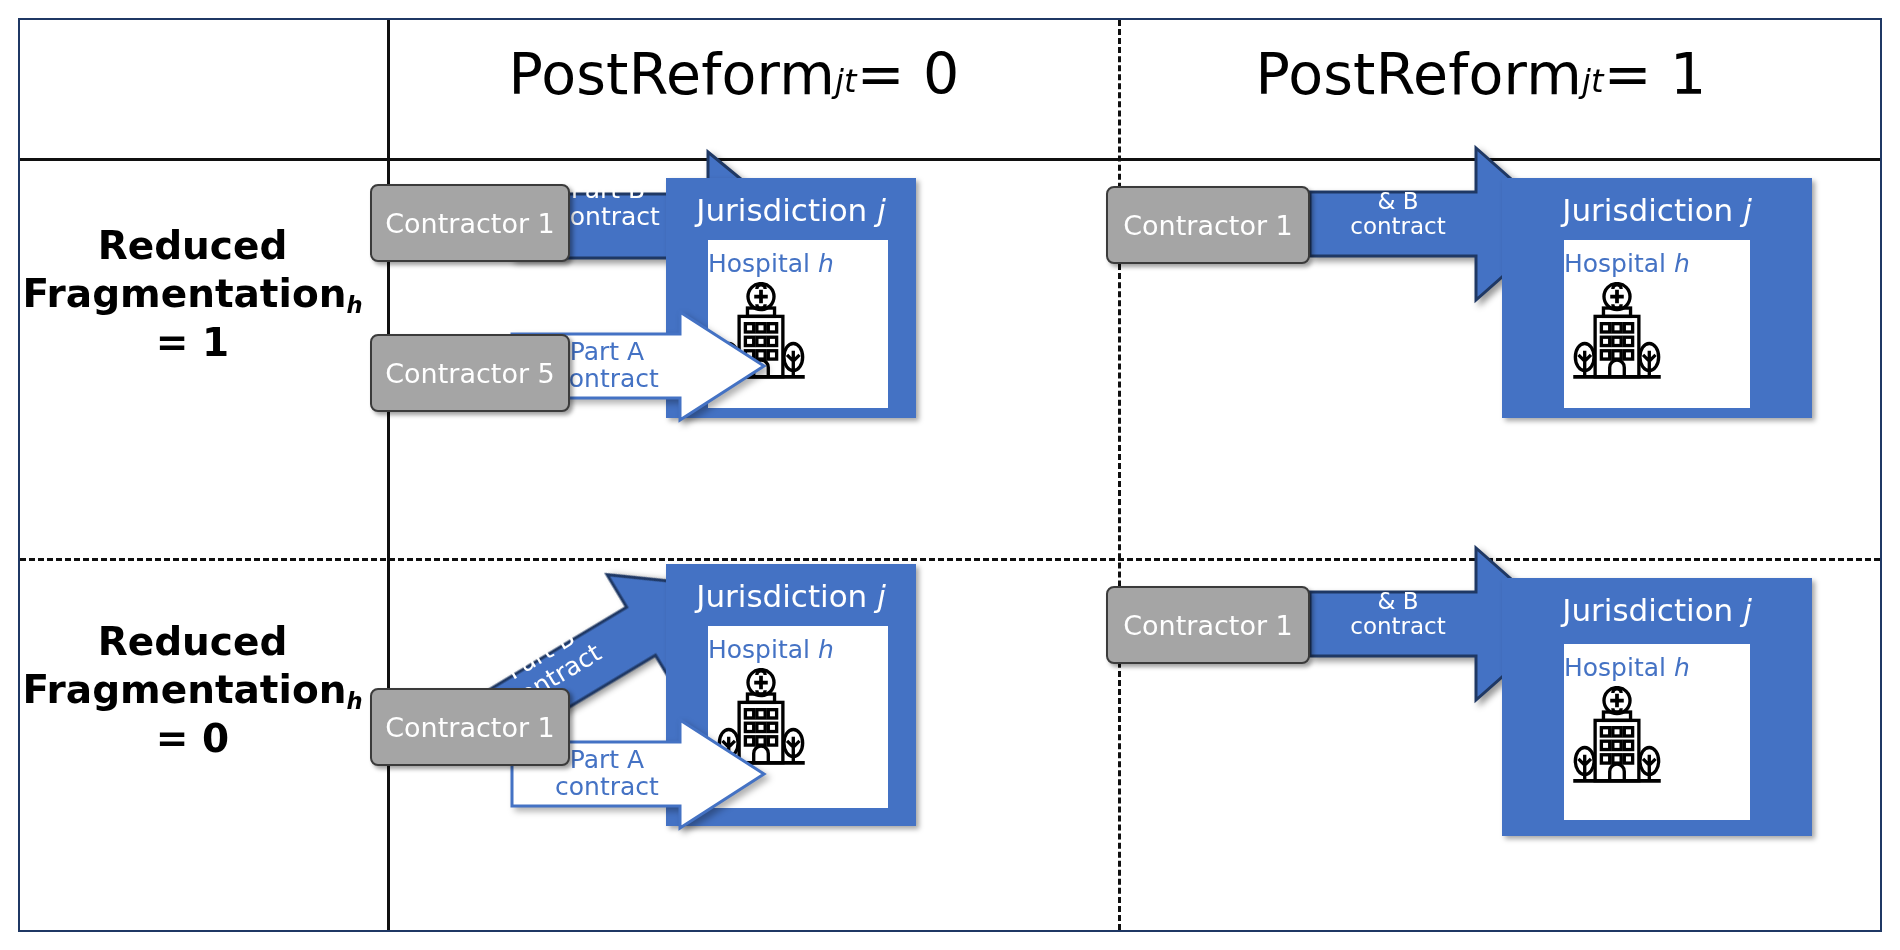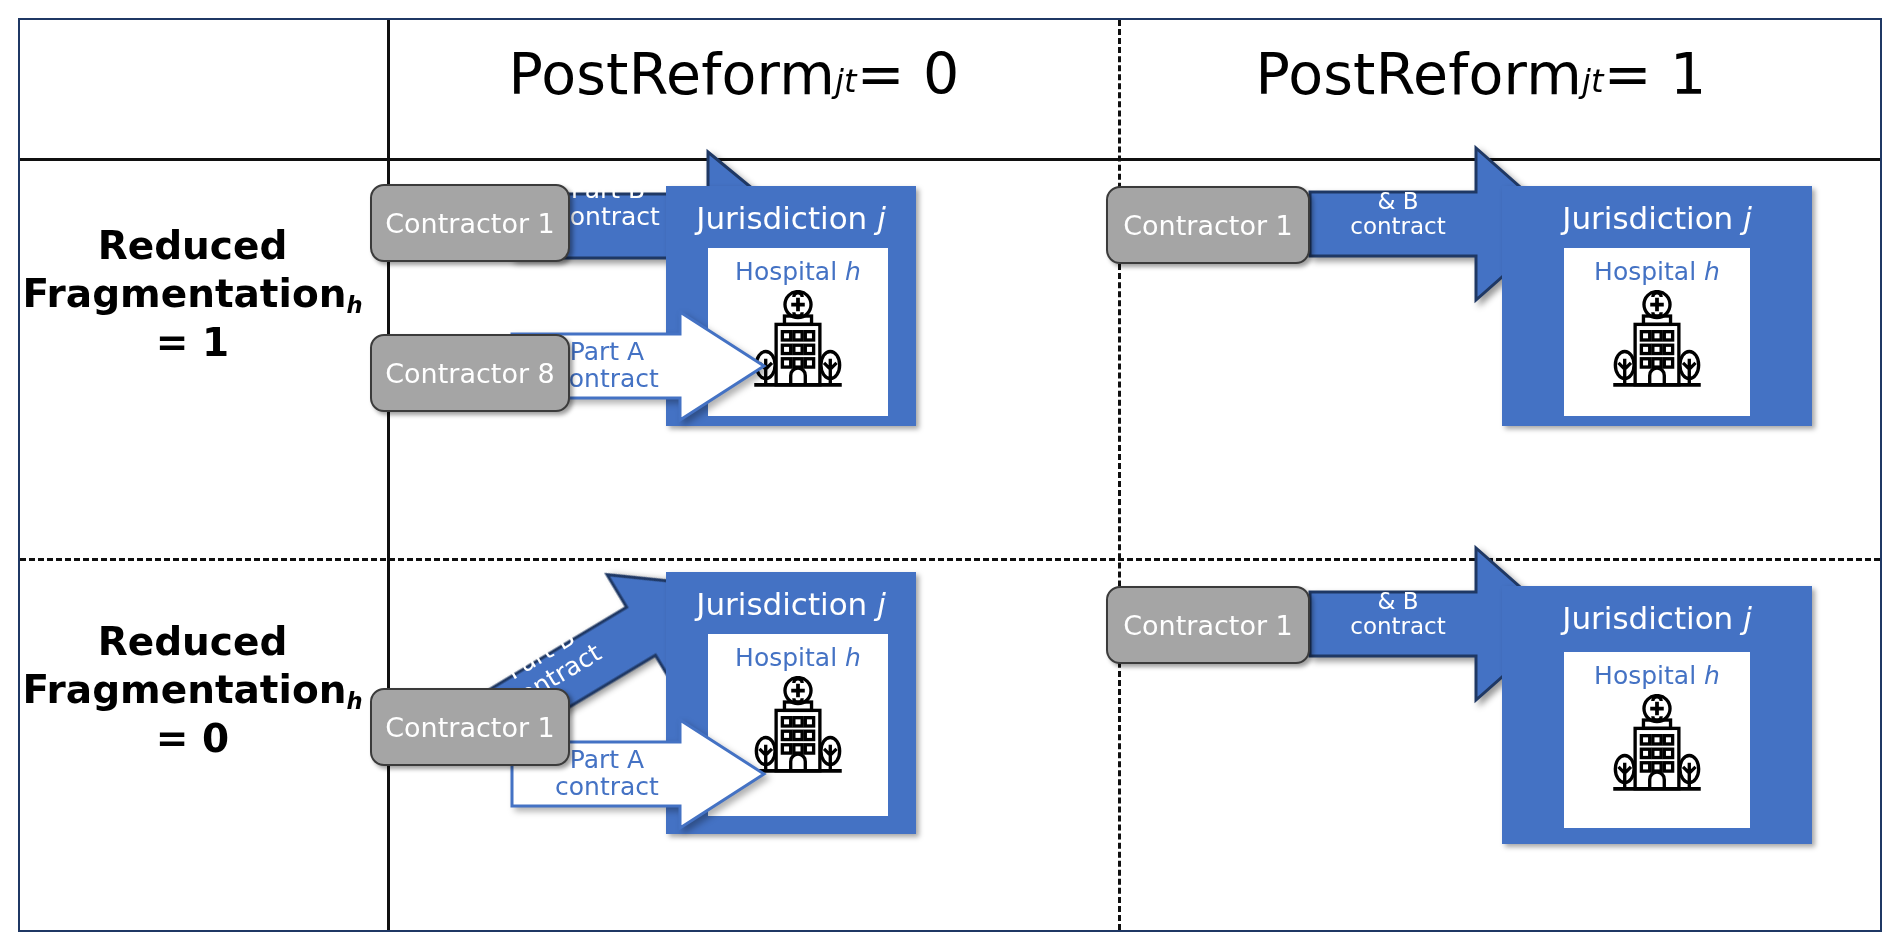--- a/index.html
+++ b/index.html
@@ -30,30 +30,30 @@
   #rl1{top:618px;}
 
   
   .cell{position:absolute;}
   #cell-00{left:370px;top:142px;width:726px;height:394px;}
   #cell-01{left:1102px;top:142px;width:758px;height:394px;}
   #cell-10{left:370px;top:542px;width:726px;height:390px;}
   #cell-11{left:1102px;top:542px;width:758px;height:390px;}
 
   
-  .contractor{position:absolute;background:#A5A5A5;border:2.5px solid #3B3B3B;border-radius:14px;
+  .contractor{position:absolute;background:#A5A5A5;border:2.5px solid #3B3B3B;border-radius:8px;
       box-shadow:3px 3px 4px rgba(0,0,0,.38);
       display:flex;align-items:center;justify-content:center;
       color:#fff;font-size:27px;white-space:nowrap;}
 
   
-  .juris{position:absolute;background:#4472C4;box-shadow:3px 3px 5px rgba(0,0,0,.35);margin-top:8px;}
+  .juris{position:absolute;background:#4472C4;box-shadow:3px 3px 5px rgba(0,0,0,.35);}
   .juris .jtitle{position:absolute;left:0;right:0;top:14px;text-align:center;color:#fff;font-size:31px;white-space:nowrap;}
   .juris .jtitle i{font-style:italic;}
-  .hospcard{position:absolute;background:#fff;display:flex;flex-direction:column;align-items:center;}
+  .hospcard{position:absolute;background:#fff;display:flex;flex-direction:column;}
   .hospcard .htitle{margin-top:9px;color:#4472C4;font-size:25px;white-space:nowrap;}
   .hospcard .htitle i{font-style:italic;}
   .hospicon{margin-top:4px;}
 
   
   .arrow{position:absolute;}
   .arrow svg{display:block;overflow:visible;}
   .arrow .alab{position:absolute;text-align:center;line-height:1.08;white-space:nowrap;pointer-events:none;}
   .alab.on-blue{color:#fff;}
   .alab.on-white{color:#4472C4;}
@@ -147,21 +147,21 @@
       <div class="alab on-white" style="left:20px;top:26px;width:150px;font-size:25px;">
         <div>Part A</div>
         <div>contract</div>
       </div>
     </div>
 
     <div class="contractor" style="left:0px;top:42px;width:196px;height:74px;">
       <span>Contractor 1</span>
     </div>
     <div class="contractor" style="left:0px;top:192px;width:196px;height:74px;">
-      <span>Contractor 8</span>
+      <span>Contractor 5</span>
     </div>
   </div>
 
   <div class="cell" id="cell-01">
 
     <div class="arrow" style="left:208px;top:6px;">
       <svg width="300" height="220" viewBox="0 0 300 220">
         <polygon points="0,44 166,44 166,0 252,76 166,152 166,108 0,108" fill="#4472C4" stroke="#1F3864" stroke-width="3" style="filter:drop-shadow(4px 4px 3px rgba(0,0,0,.4))"></polygon>
       </svg>
       <div class="alab on-blue" style="left:18px;top:16px;width:140px;font-size:23px;">

